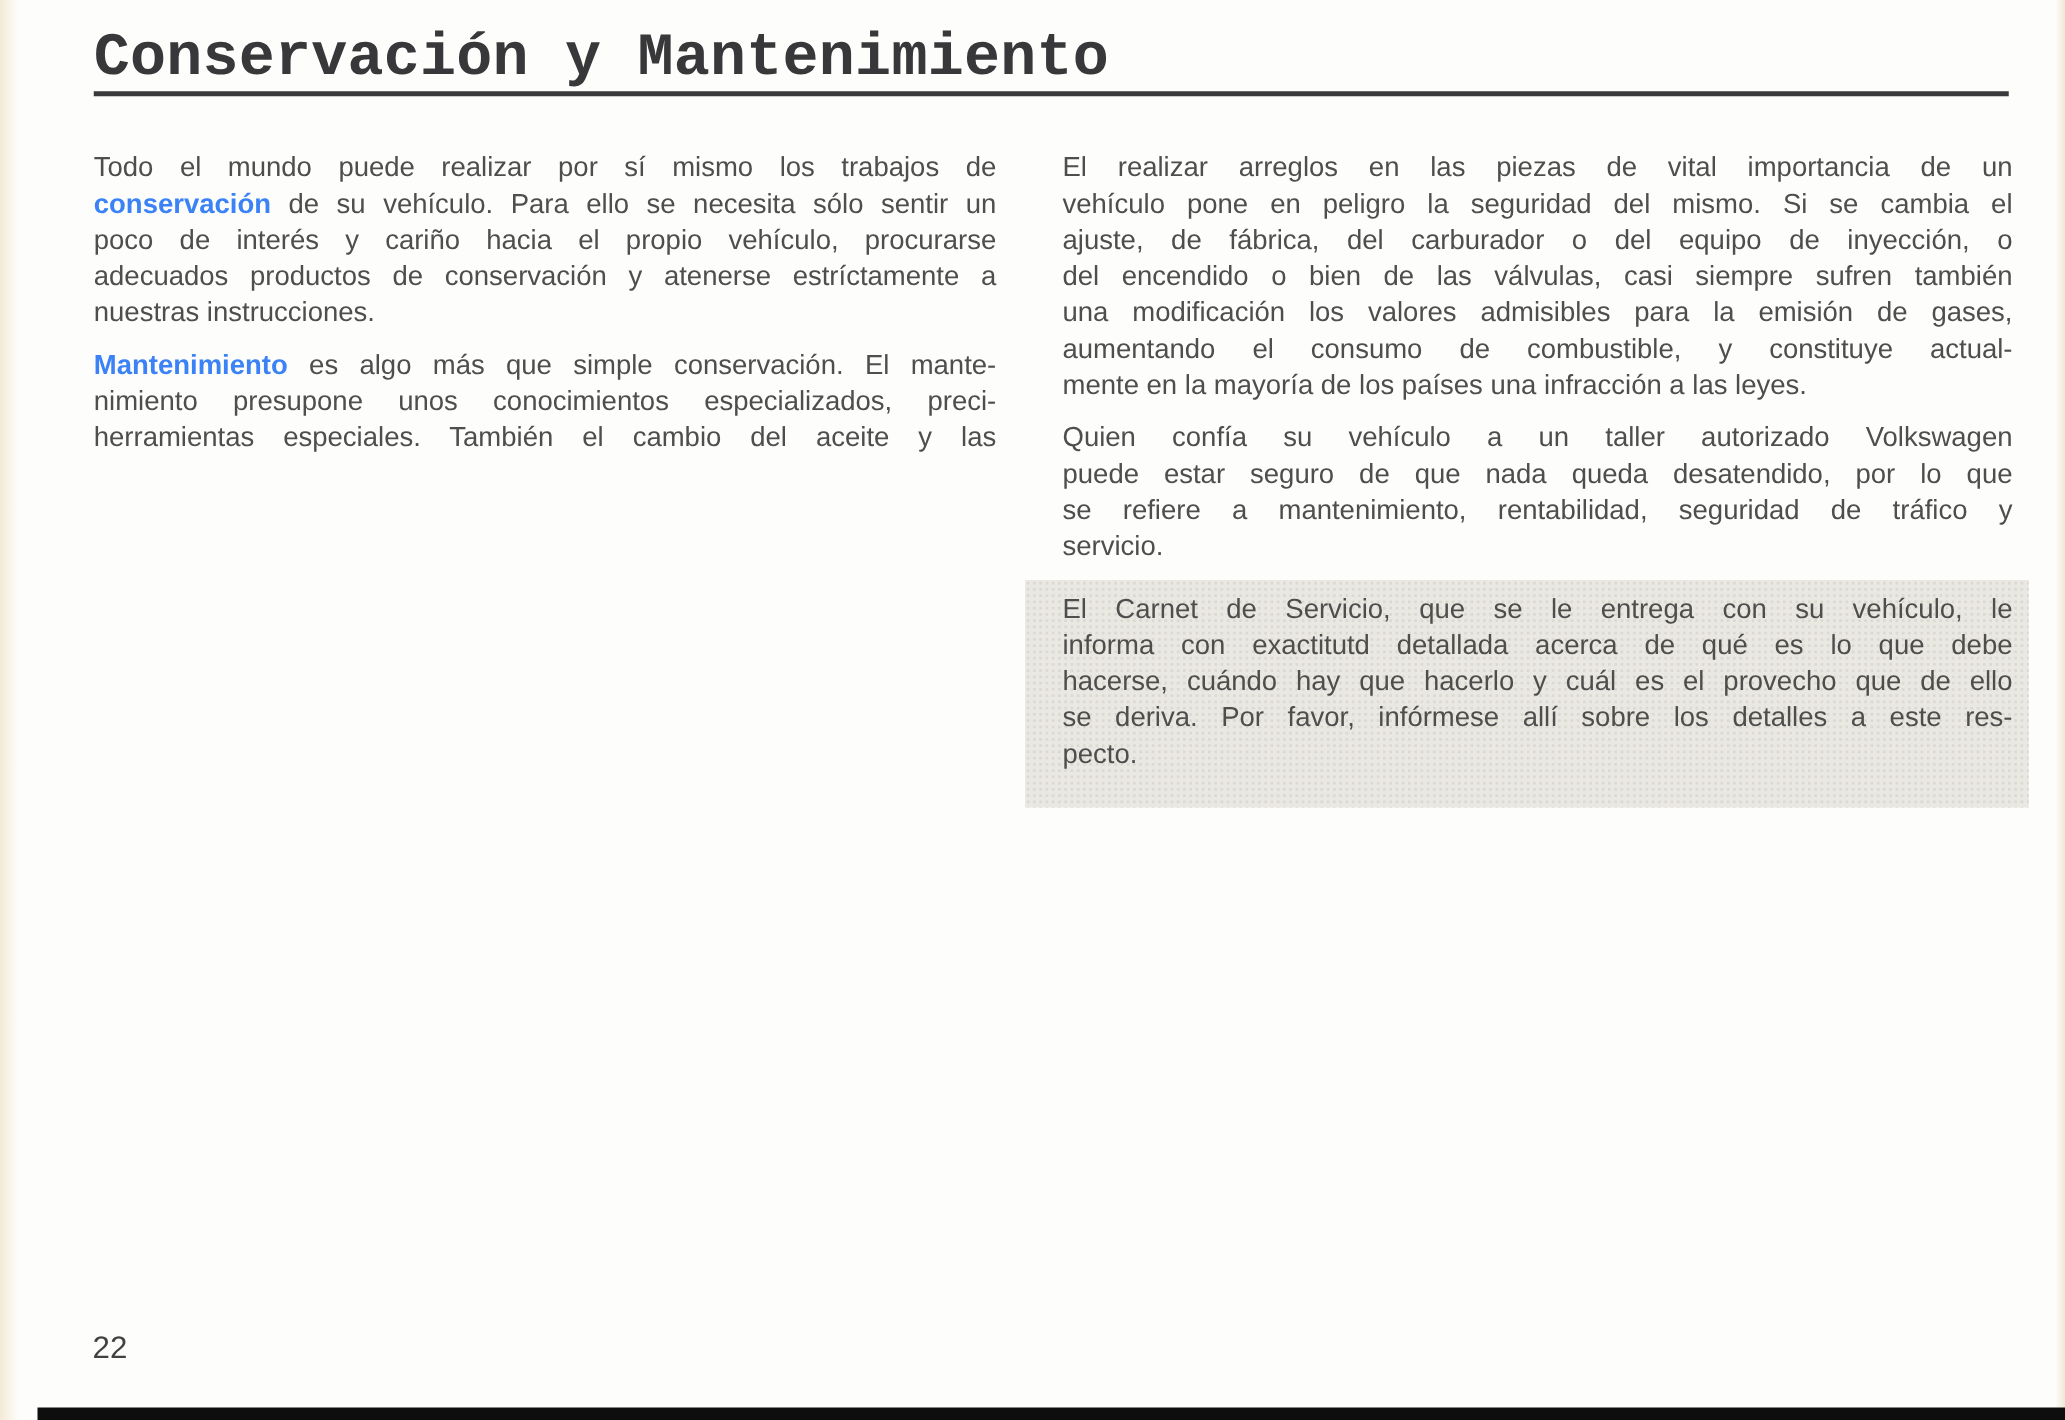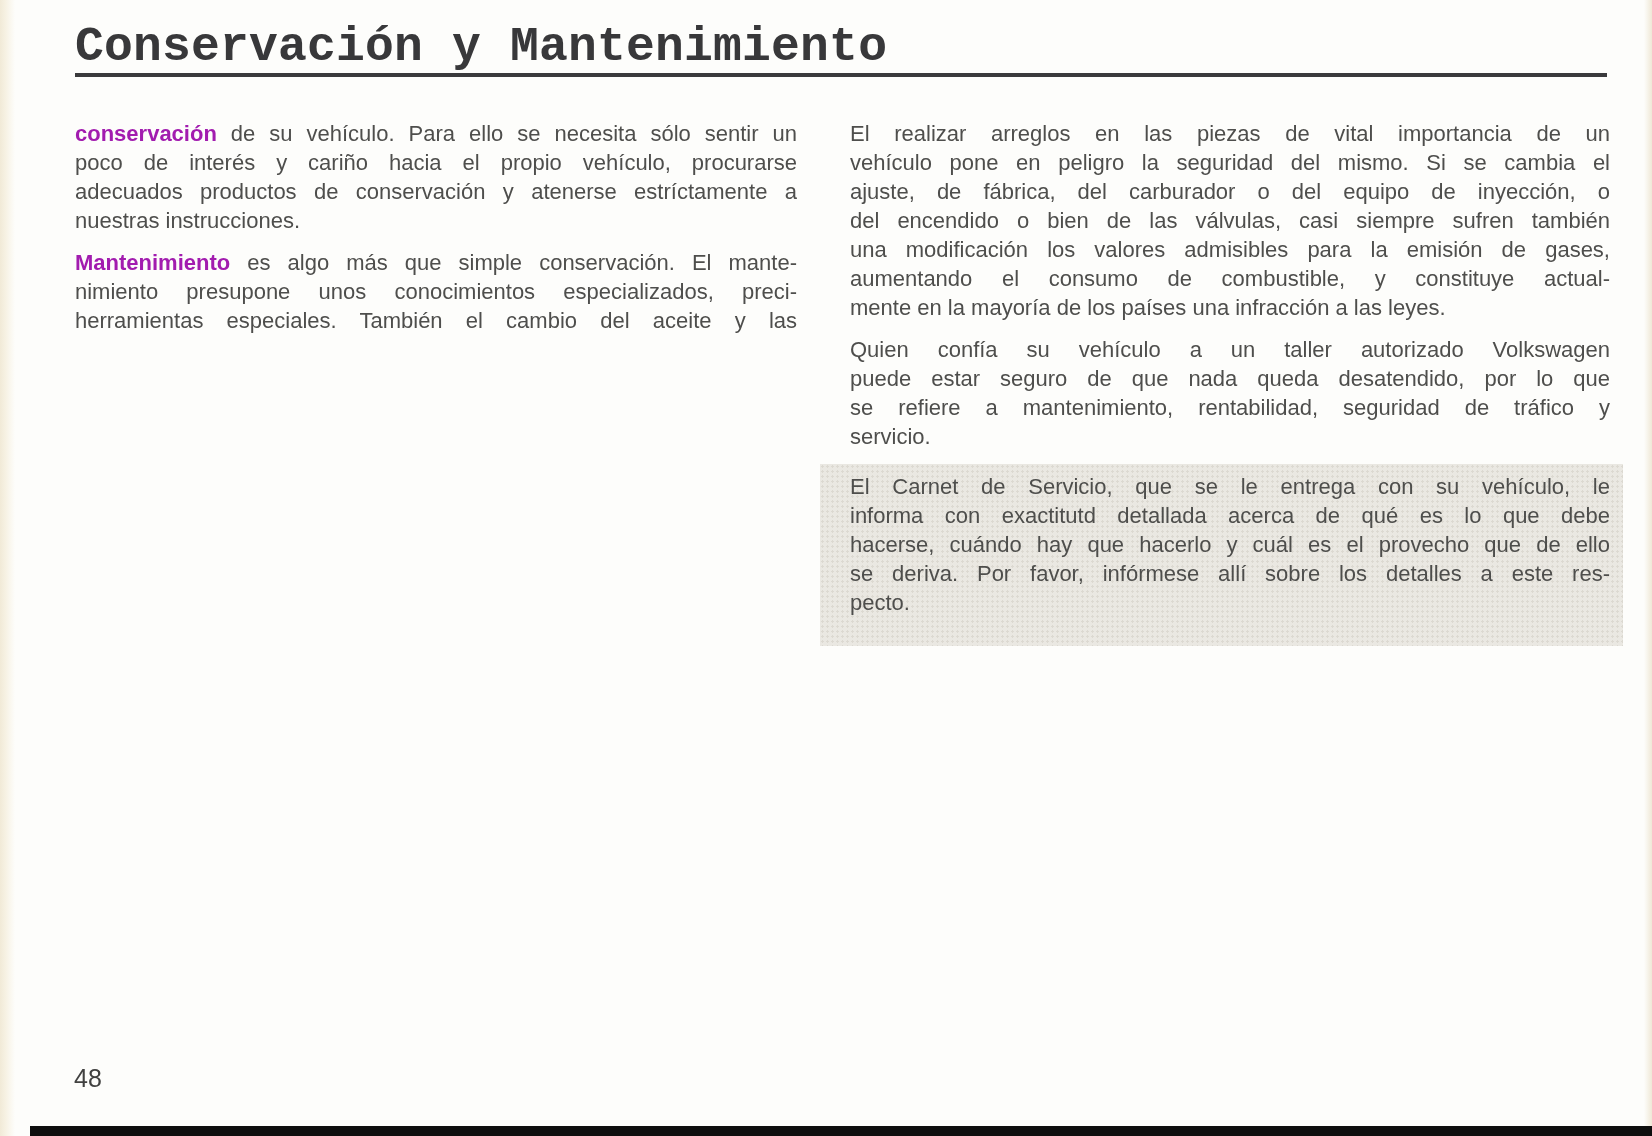--- a/index.html
+++ b/index.html
@@ -35,21 +35,21 @@
   .column { position: absolute; top: 119px; }
   .column.left  { left: 75px;  width: 722px; }
   .column.right { left: 850px; width: 760px; }
   .para { margin-bottom: 13px; }
   .line {
     font-size: 22px; line-height: 29px;
     text-align: justify; text-align-last: justify;
     color: #4e4e4c;
   }
   .line.last { text-align-last: left; }
-  .line strong { font-weight: bold; color: #a21caf; }
+  .line strong { font-weight: bold; color: #3b82f6; }
   .para.highlight {
     background-color: #eae8e2;
     background-image: radial-gradient(#dcd9d1 1px, rgba(0,0,0,0) 1.3px);
     background-size: 5px 5px;
     padding: 8px 13px 29px 30px;
     margin-left: -30px;
     margin-right: -13px;
   }
   .page-number {
     position: absolute; left: 74px; top: 1064px;
@@ -60,20 +60,21 @@
 <body>
 
 <div class="edge-left"></div>
 <div class="edge-right"></div>
 
 <h1 class="title">Conservación y Mantenimiento</h1>
 <div class="rule"></div>
 
 <div class="column left" id="col-left">
     <div class="para">
+      <div class="line">Todo el mundo puede realizar por sí mismo los trabajos de</div>
       <div class="line"><strong>conservación</strong> de su vehículo. Para ello se necesita sólo sentir un</div>
       <div class="line">poco de interés y cariño hacia el propio vehículo, procurarse</div>
       <div class="line">adecuados productos de conservación y atenerse estríctamente a</div>
       <div class="line last">nuestras instrucciones.</div>
     </div>
     <div class="para">
       <div class="line"><strong>Mantenimiento</strong> es algo más que simple conservación. El mante-</div>
       <div class="line">nimiento presupone unos conocimientos especializados, preci-</div>
       <div class="line">herramientas especiales. También el cambio del aceite y las</div>
     </div>
@@ -96,14 +97,14 @@
     </div>
     <div class="para highlight">
       <div class="line">El Carnet de Servicio, que se le entrega con su vehículo, le</div>
       <div class="line">informa con exactitutd detallada acerca de qué es lo que debe</div>
       <div class="line">hacerse, cuándo hay que hacerlo y cuál es el provecho que de ello</div>
       <div class="line">se deriva. Por favor, infórmese allí sobre los detalles a este res-</div>
       <div class="line last">pecto.</div>
     </div>
   </div>
 
-<div class="page-number">48</div>
+<div class="page-number">22</div>
 <div class="bottom-bar"></div>
 
 </body></html>

